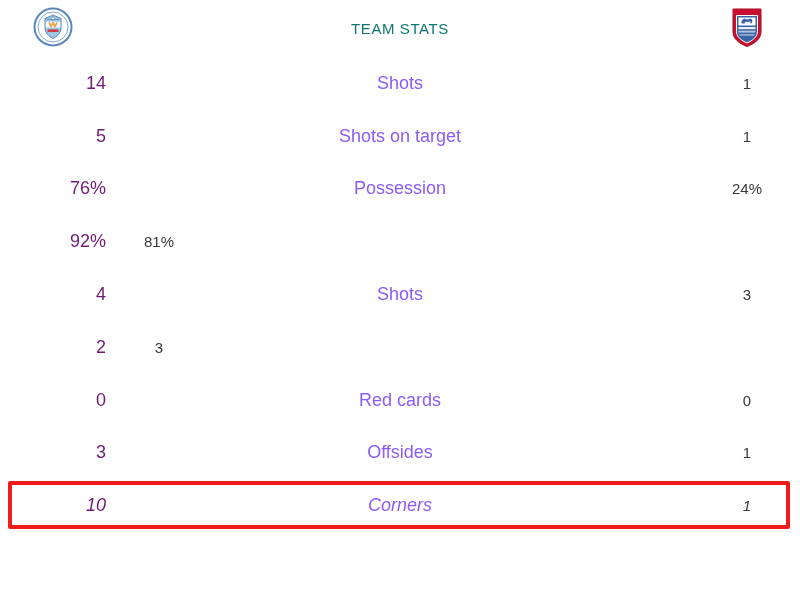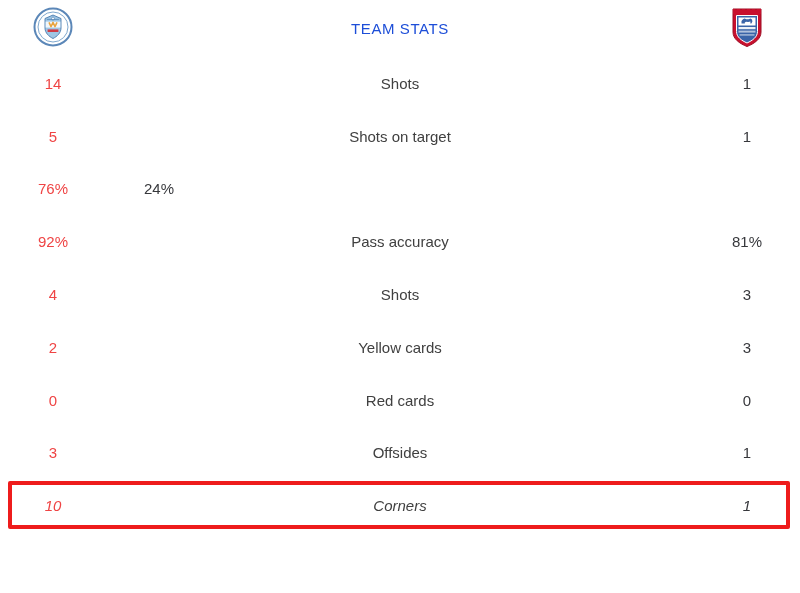--- a/index.html
+++ b/index.html
@@ -43,21 +43,21 @@
   }
   .header-title-cell {
     flex: 1 1 auto;
     display: flex;
     align-items: center;
     justify-content: center;
   }
   .header-title {
     font-size: 15px;
     letter-spacing: 0.6px;
-    color: #1d4ed8;
+    color: #0f766e;
     text-transform: uppercase;
     white-space: nowrap;
   }
 
   .crest {
     display: block;
   }
 
   
   .stats-rows {
@@ -70,29 +70,29 @@
     height: 52.8px;
     flex: 0 0 52.8px;
     display: flex;
     align-items: center;
     box-sizing: border-box;
     position: relative;
   }
   .stat-home {
     width: 106px;
     flex: 0 0 106px;
-    text-align: center;
-    font-size: 15px;
-    color: #ef4444;
+    text-align: right;
+    font-size: 18px;
+    color: #701a75;
   }
   .stat-label {
     flex: 1 1 auto;
     text-align: center;
-    font-size: 15px;
-    color: #404040;
+    font-size: 18px;
+    color: #8b5cf6;
     white-space: nowrap;
   }
   .stat-away {
     width: 106px;
     flex: 0 0 106px;
     text-align: center;
     font-size: 15px;
     color: #37383c;
   }
 
@@ -169,39 +169,38 @@
     </div>
 
     <div class="stat-row">
       <div class="stat-home">5</div>
       <div class="stat-label">Shots on target</div>
       <div class="stat-away">1</div>
     </div>
 
     <div class="stat-row">
       <div class="stat-home">76%</div>
+      <div class="stat-label">Possession</div>
       <div class="stat-away">24%</div>
     </div>
 
 
     <div class="stat-row">
       <div class="stat-home">92%</div>
-      <div class="stat-label">Pass accuracy</div>
       <div class="stat-away">81%</div>
     </div>
 
     <div class="stat-row">
       <div class="stat-home">4</div>
       <div class="stat-label">Shots</div>
       <div class="stat-away">3</div>
     </div>
 
     <div class="stat-row">
       <div class="stat-home">2</div>
-      <div class="stat-label">Yellow cards</div>
       <div class="stat-away">3</div>
     </div>
 
     <div class="stat-row">
       <div class="stat-home">0</div>
       <div class="stat-label">Red cards</div>
       <div class="stat-away">0</div>
     </div>
 
     <div class="stat-row">

